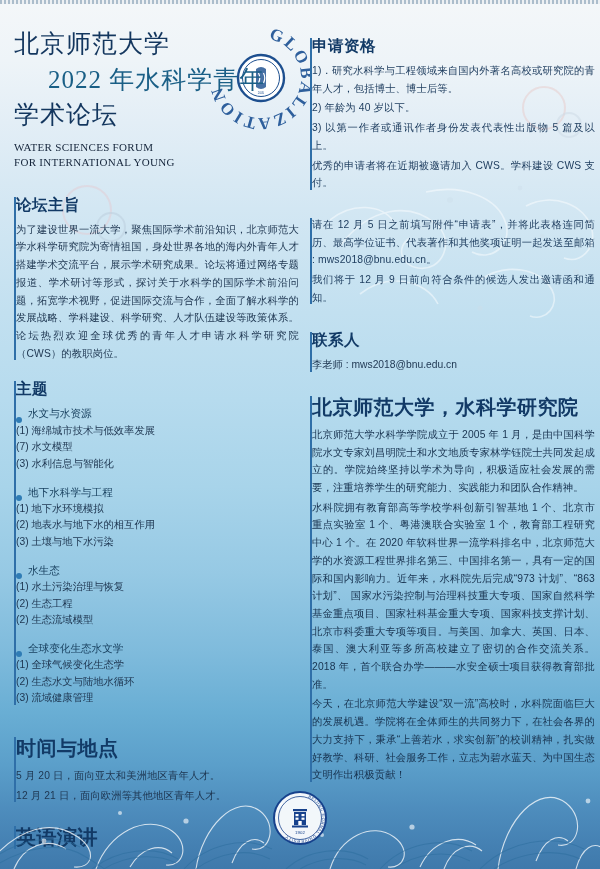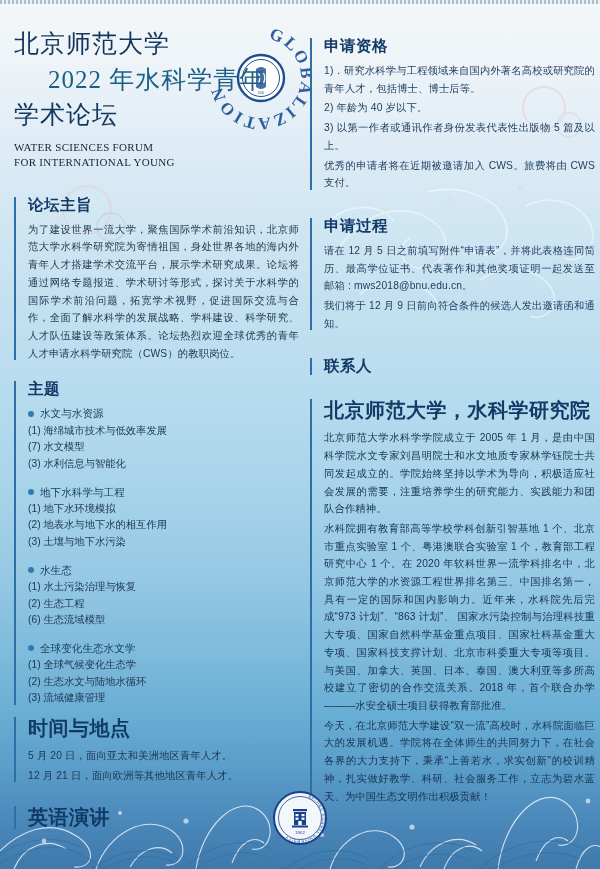--- a/index.html
+++ b/index.html
@@ -58,42 +58,42 @@
   .title-cn .ln2{color:#1a5f86;text-align:center;}
   .title-en{
     font-family:"Liberation Serif","DejaVu Serif",serif;
     font-size:11px;line-height:1.42;color:#14243a;margin-top:7px;
     letter-spacing:.3px;
   }
 
   
   .logo{position:absolute;left:209px;top:26px;width:104px;height:104px;}
 
-  section{margin-top:17px;position:relative;padding-left:14px;}
+  section{margin-top:17px;position:relative;padding-left:2px;}
   section:before{
     content:"";position:absolute;left:0;top:2px;bottom:2px;width:2px;
     background:#2f6fa8;
   }
   h2{
     font-family:"Liberation Serif","DejaVu Serif",serif;
     margin:0 0 5px 0;font-size:15.5px;color:#123a66;font-weight:700;letter-spacing:.5px;
   }
   h2.big{font-size:20px;}
   p.body{
     margin:0 0 0 0;font-size:10.3px;line-height:1.72;color:#1d3550;
     text-align:justify;letter-spacing:.15px;
   }
   p.body + p.body{margin-top:2px;}
   p.spaced{margin-top:9px;}
   .col-right p.body{color:#1b3a5c;}
   .deep p.body{color:#17324f;}
 
   .topic-group{margin-top:4px;}
   .topic-group + .topic-group{margin-top:11px;}
-  .topic-head{font-size:10.6px;color:#18405f;line-height:1.62;display:flex;align-items:center;}
+  .topic-head{font-size:10.6px;color:#18405f;line-height:1.62;display:flex;align-items:flex-end;}
   .dot{
     display:inline-block;width:6px;height:6px;border-radius:50%;
     background:#2f7cb5;margin-right:6px;flex:0 0 auto;
   }
   .topic-item{font-size:10.3px;color:#1d3550;line-height:1.62;}
 
   .contact-line{font-size:10.3px;color:#1d3550;line-height:1.7;}
 
   
   .waves{position:absolute;left:0;bottom:0;width:600px;height:120px;pointer-events:none;}
@@ -186,65 +186,65 @@
         <div class="topic-item">(3) 土壤与地下水污染</div>
       </div>
 
       <div class="topic-group">
         <div class="topic-head">
           <span class="dot"></span>
           <span>水生态</span>
         </div>
         <div class="topic-item">(1) 水土污染治理与恢复</div>
         <div class="topic-item">(2) 生态工程</div>
-        <div class="topic-item">(6) 生态流域模型</div>
+        <div class="topic-item">(2) 生态流域模型</div>
       </div>
 
       <div class="topic-group">
         <div class="topic-head">
           <span class="dot"></span>
           <span>全球变化生态水文学</span>
         </div>
         <div class="topic-item">(1) 全球气候变化生态学</div>
         <div class="topic-item">(2) 生态水文与陆地水循环</div>
         <div class="topic-item">(3) 流域健康管理</div>
       </div>
     </section>
 
-    <section style="margin-top:8px;">
+    <section style="margin-top:28px;">
       <h2 class="big">时间与地点</h2>
       <p class="body">5 月 20 日，面向亚太和美洲地区青年人才。</p>
       <p class="body">12 月 21 日，面向欧洲等其他地区青年人才。</p>
     </section>
 
     <section style="margin-top:20px;">
       <h2 class="big">英语演讲</h2>
 
     </section>
 
   </div>
 
   <div class="col col-right">
 
     <section style="margin-top:36px;">
       <h2>申请资格</h2>
       <p class="body">1)．研究水科学与工程领域来自国内外著名高校或研究院的青年人才，包括博士、博士后等。</p>
       <p class="body">2) 年龄为 40 岁以下。</p>
       <p class="body">3) 以第一作者或通讯作者身份发表代表性出版物 5 篇及以上。</p>
-      <p class="body spaced">优秀的申请者将在近期被邀请加入 CWS。旅费将由 CWS 支付。</p>
+      <p class="body spaced">优秀的申请者将在近期被邀请加入 CWS。学科建设 CWS 支付。</p>
     </section>
 
     <section style="margin-top:24px;">
-      <h2>申请过程</h2>
       <p class="body">请在 12 月 5 日之前填写附件“申请表”，并将此表格连同简历、最高学位证书、代表著作和其他奖项证明一起发送至邮箱 : mws2018@bnu.edu.cn。</p>
       <p class="body">我们将于 12 月 9 日前向符合条件的候选人发出邀请函和通知。</p>
     </section>
 
     <section style="margin-top:24px;">
       <h2>联系人</h2>
+      <div class="contact-line">李老师 : mws2018@bnu.edu.cn</div>
     </section>
 
     <section class="deep" style="margin-top:20px;">
       <h2 class="big">北京师范大学，水科学研究院</h2>
       <p class="body">北京师范大学水科学学院成立于 2005 年 1 月，是由中国科学院水文专家刘昌明院士和水文地质专家林学钰院士共同发起成立的。学院始终坚持以学术为导向，积极适应社会发展的需要，注重培养学生的研究能力、实践能力和团队合作精神。</p>
       <p class="body">水科院拥有教育部高等学校学科创新引智基地 1 个、北京市重点实验室 1 个、粤港澳联合实验室 1 个，教育部工程研究中心 1 个。在 2020 年软科世界一流学科排名中，北京师范大学的水资源工程世界排名第三、中国排名第一，具有一定的国际和国内影响力。近年来，水科院先后完成“973 计划”、“863 计划”、 国家水污染控制与治理科技重大专项、国家自然科学基金重点项目、国家社科基金重大专项、国家科技支撑计划、北京市科委重大专项等项目。与美国、加拿大、英国、日本、泰国、澳大利亚等多所高校建立了密切的合作交流关系。2018 年，首个联合办学———水安全硕士项目获得教育部批准。</p>
       <p class="body">今天，在北京师范大学建设“双一流”高校时，水科院面临巨大的发展机遇。学院将在全体师生的共同努力下，在社会各界的大力支持下，秉承“上善若水，求实创新”的校训精神，扎实做好教学、科研、社会服务工作，立志为碧水蓝天、为中国生态文明作出积极贡献！</p>
     </section>
   </div>
 

